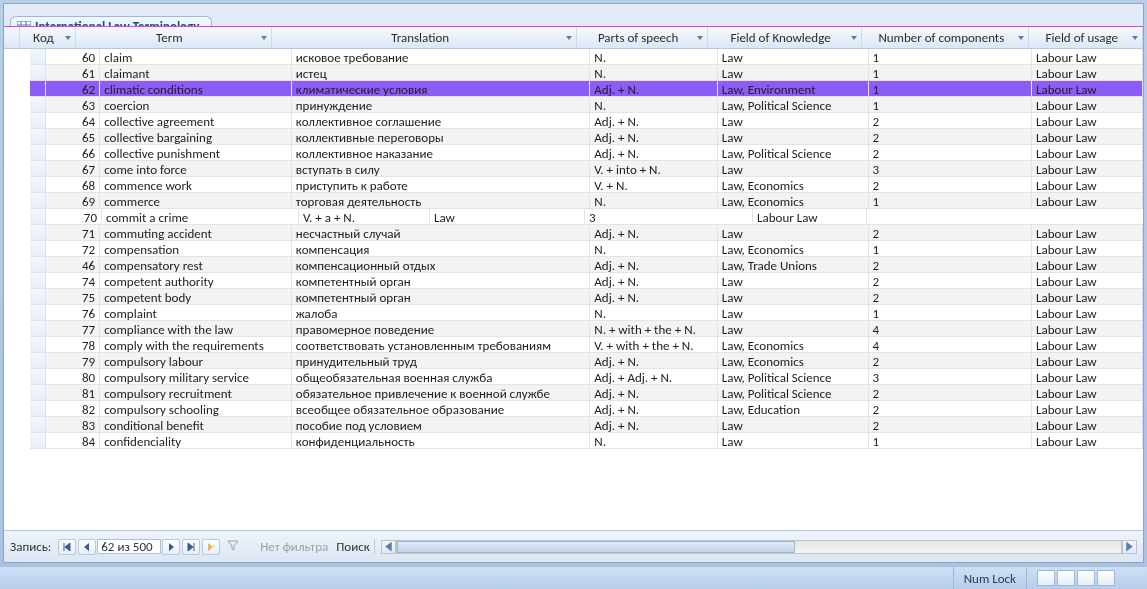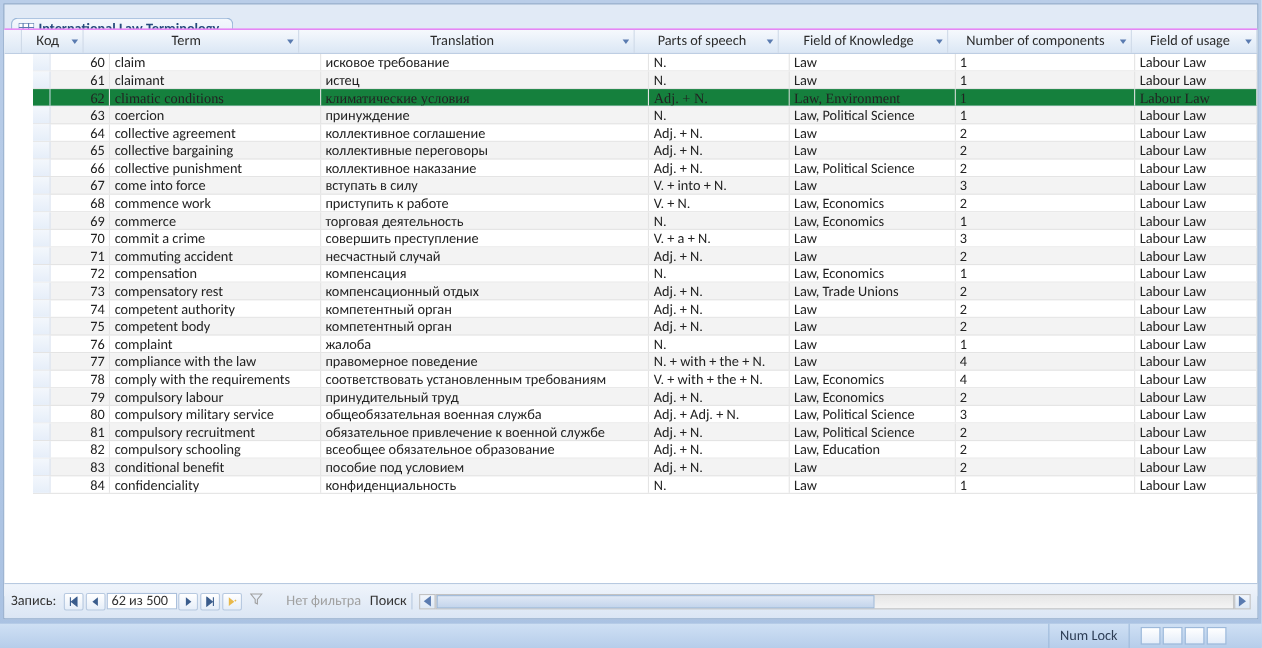--- a/index.html
+++ b/index.html
@@ -17,21 +17,21 @@
   .headrow { display:flex; background:linear-gradient(to bottom,#f6f9fd,#dbe7f5); border-bottom:1px solid #b7c9e0; height:22px; }
   .selbox { width:16px; border-right:1px solid #cfdae8; background:linear-gradient(to bottom,#f3f7fc,#dde8f5); }
   .colhead { border-right:1px solid #cfdae8; display:flex; align-items:center; justify-content:center; gap:4px; color:#2c2c2c; position:relative; padding:0 14px 0 6px; white-space:nowrap; }
   .colhead .dd { position:absolute; right:2px; top:50%; transform:translateY(-50%); width:10px; height:10px; display:flex; align-items:center; justify-content:center; }
   .colhead .dd svg { width:8px; height:8px; }
 
   .rows { overflow-y:auto; overflow-x:hidden; height:calc(100% - 22px); }
   .row { display:flex; height:16px; border-bottom:1px solid #e4e4e4;margin-left:26px; }
   .row:nth-child(even) { background:#f3f3f3; }
   .row.sel { background:#e2eeff; }
-  .row.sel .sel, .row.sel .cell { background:#15803d;font-family:Liberation Serif, serif; }
+  .row.sel .sel, .row.sel .cell { background:#8b5cf6; }
   .row .sel { width:16px; border-right:1px solid #d9e2ee; background:linear-gradient(to bottom,#f3f7fc,#e6eef9); }
   .cell { border-right:1px solid #e4e4e4; padding:1px 4px; white-space:nowrap; overflow:hidden; text-overflow:clip; color:#222; }
   .cell.num { text-align:right; padding-right:4px; }
 
   .w-kod { width:56px; }
   .w-term { width:197px; }
   .w-trans { width:307px; }
   .w-pos { width:131px; }
   .w-fok { width:155px; }
   .w-nc { width:168px; }
@@ -233,21 +233,20 @@
           <div class="cell w-trans">торговая деятельность</div>
           <div class="cell w-pos">N.</div>
           <div class="cell w-fok">Law, Economics</div>
           <div class="cell w-nc">1</div>
           <div class="cell w-fu">Labour Law</div>
         </div>
         <div class="row">
           <div class="sel"></div>
           <div class="cell w-kod num">70</div>
           <div class="cell w-term">commit a crime</div>
-          <div class="cell w-trans">совершить преступление</div>
           <div class="cell w-pos">V. + a + N.</div>
           <div class="cell w-fok">Law</div>
           <div class="cell w-nc">3</div>
           <div class="cell w-fu">Labour Law</div>
         </div>
         <div class="row">
           <div class="sel"></div>
           <div class="cell w-kod num">71</div>
           <div class="cell w-term">commuting accident</div>
           <div class="cell w-trans">несчастный случай</div>
@@ -261,21 +260,21 @@
           <div class="cell w-kod num">72</div>
           <div class="cell w-term">compensation</div>
           <div class="cell w-trans">компенсация</div>
           <div class="cell w-pos">N.</div>
           <div class="cell w-fok">Law, Economics</div>
           <div class="cell w-nc">1</div>
           <div class="cell w-fu">Labour Law</div>
         </div>
         <div class="row">
           <div class="sel"></div>
-          <div class="cell w-kod num">73</div>
+          <div class="cell w-kod num">46</div>
           <div class="cell w-term">compensatory rest</div>
           <div class="cell w-trans">компенсационный отдых</div>
           <div class="cell w-pos">Adj. + N.</div>
           <div class="cell w-fok">Law, Trade Unions</div>
           <div class="cell w-nc">2</div>
           <div class="cell w-fu">Labour Law</div>
         </div>
         <div class="row">
           <div class="sel"></div>
           <div class="cell w-kod num">74</div>

